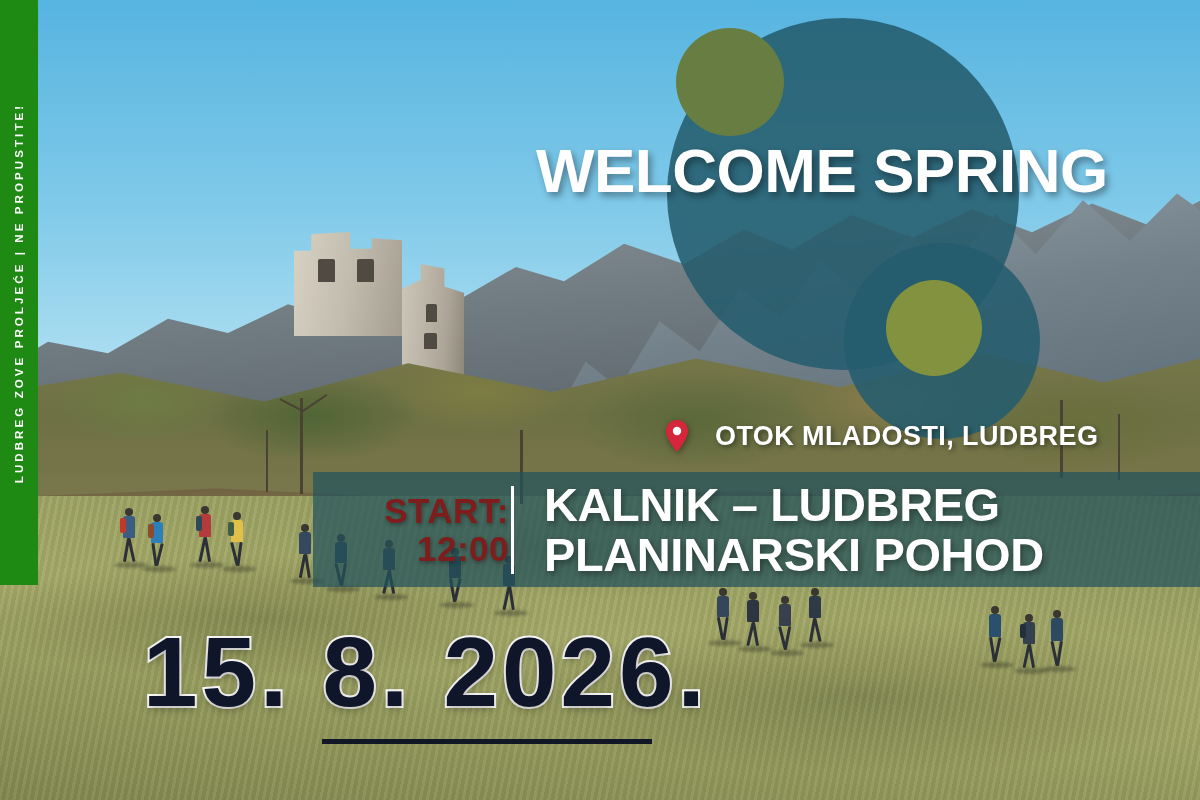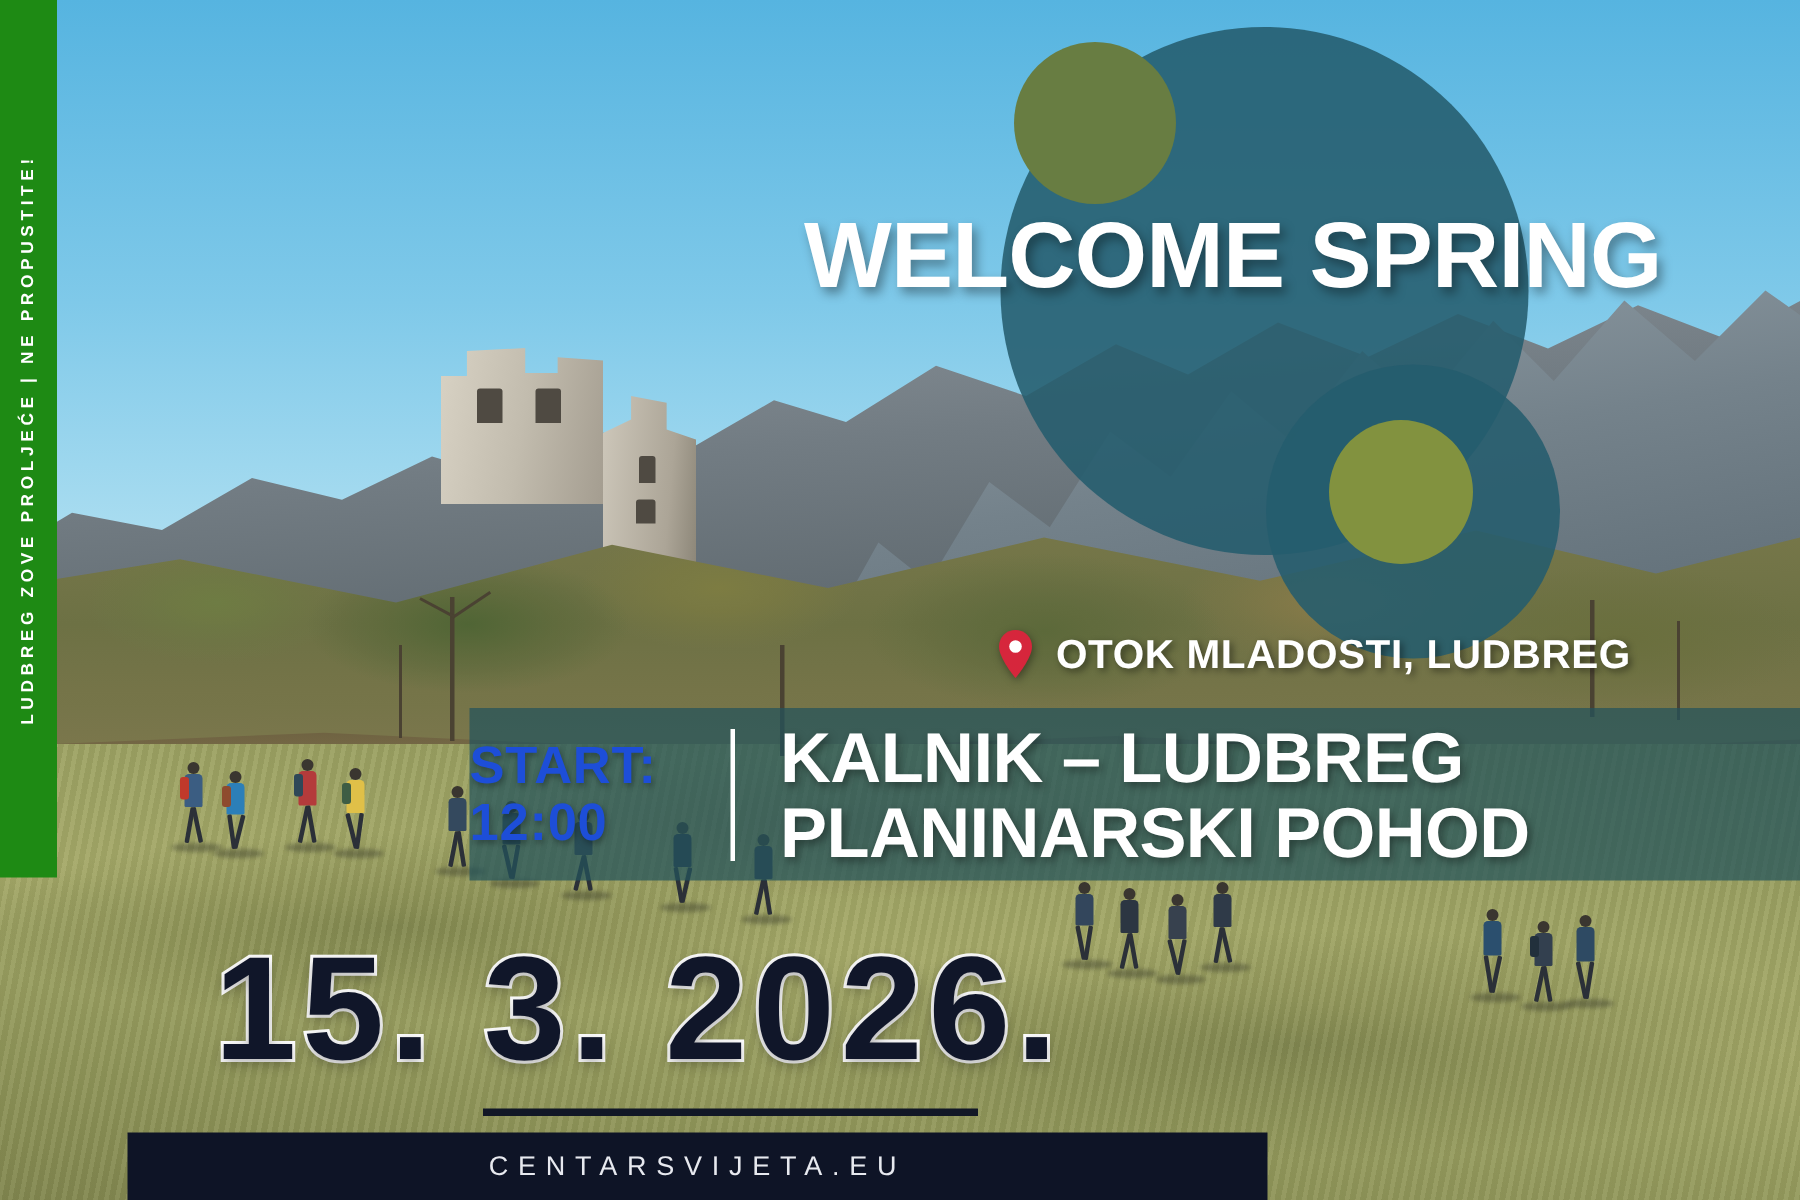--- a/index.html
+++ b/index.html
@@ -140,40 +140,41 @@
     font-size:66px;font-weight:300;color:#ffffff;
     line-height:1.0;margin-top:-6px;
     letter-spacing:.5px;
     text-shadow:3px 4px 7px rgba(0,0,0,.36);
     white-space:nowrap;
   }
 
   
   #location{
     position:absolute;left:665px;top:420px;
-    display:flex;align-items:center;gap:15px;
+    display:flex;align-items:center;gap:26px;
   }
   #pin-icon{width:24px;height:32px;flex:0 0 auto;filter:drop-shadow(1px 2px 3px rgba(0,0,0,.4));}
   #location-text{
     color:#ffffff;font-size:27px;font-weight:800;letter-spacing:.4px;
     text-shadow:2px 2px 5px rgba(0,0,0,.45);white-space:nowrap;
   }
 
   
   #info-band{
     position:absolute;left:313px;top:472px;width:887px;height:115px;
     background:rgba(34,83,92,.72);
     display:flex;align-items:center;
   }
   #start-box{
     width:172px;flex:0 0 auto;
-    text-align:left;color:#1d4ed8;
+    text-align:right;color:#7f1d1d;
     font-size:35px;font-weight:800;line-height:1.08;
     letter-spacing:.5px;
     text-shadow:1px 2px 4px rgba(0,0,0,.35);
+    margin-left:24px;
   }
   #band-divider{width:3px;height:88px;background:#ffffff;flex:0 0 auto;margin:0 4px 0 2px;}
   #event-title{
     flex:1 1 auto;padding-left:26px;color:#ffffff;
     font-size:47px;font-weight:800;line-height:1.06;
     letter-spacing:-.4px;white-space:nowrap;
     text-shadow:2px 3px 6px rgba(0,0,0,.38);
   }
 
   
@@ -377,20 +378,17 @@
       <div>START:</div>
       <div>12:00</div>
     </div>
     <div id="band-divider"></div>
     <div id="event-title">
       <div>KALNIK – LUDBREG</div>
       <div>PLANINARSKI POHOD</div>
     </div>
   </div>
 
-  <div id="date">15. 3. 2026.</div>
+  <div id="date">15. 8. 2026.</div>
 
   <div id="hr-rule"></div>
-  <div id="footer-bar">
-    <span id="footer-text">CENTARSVIJETA.EU</span>
-  </div>
 
 </div>
 
 </body></html>

